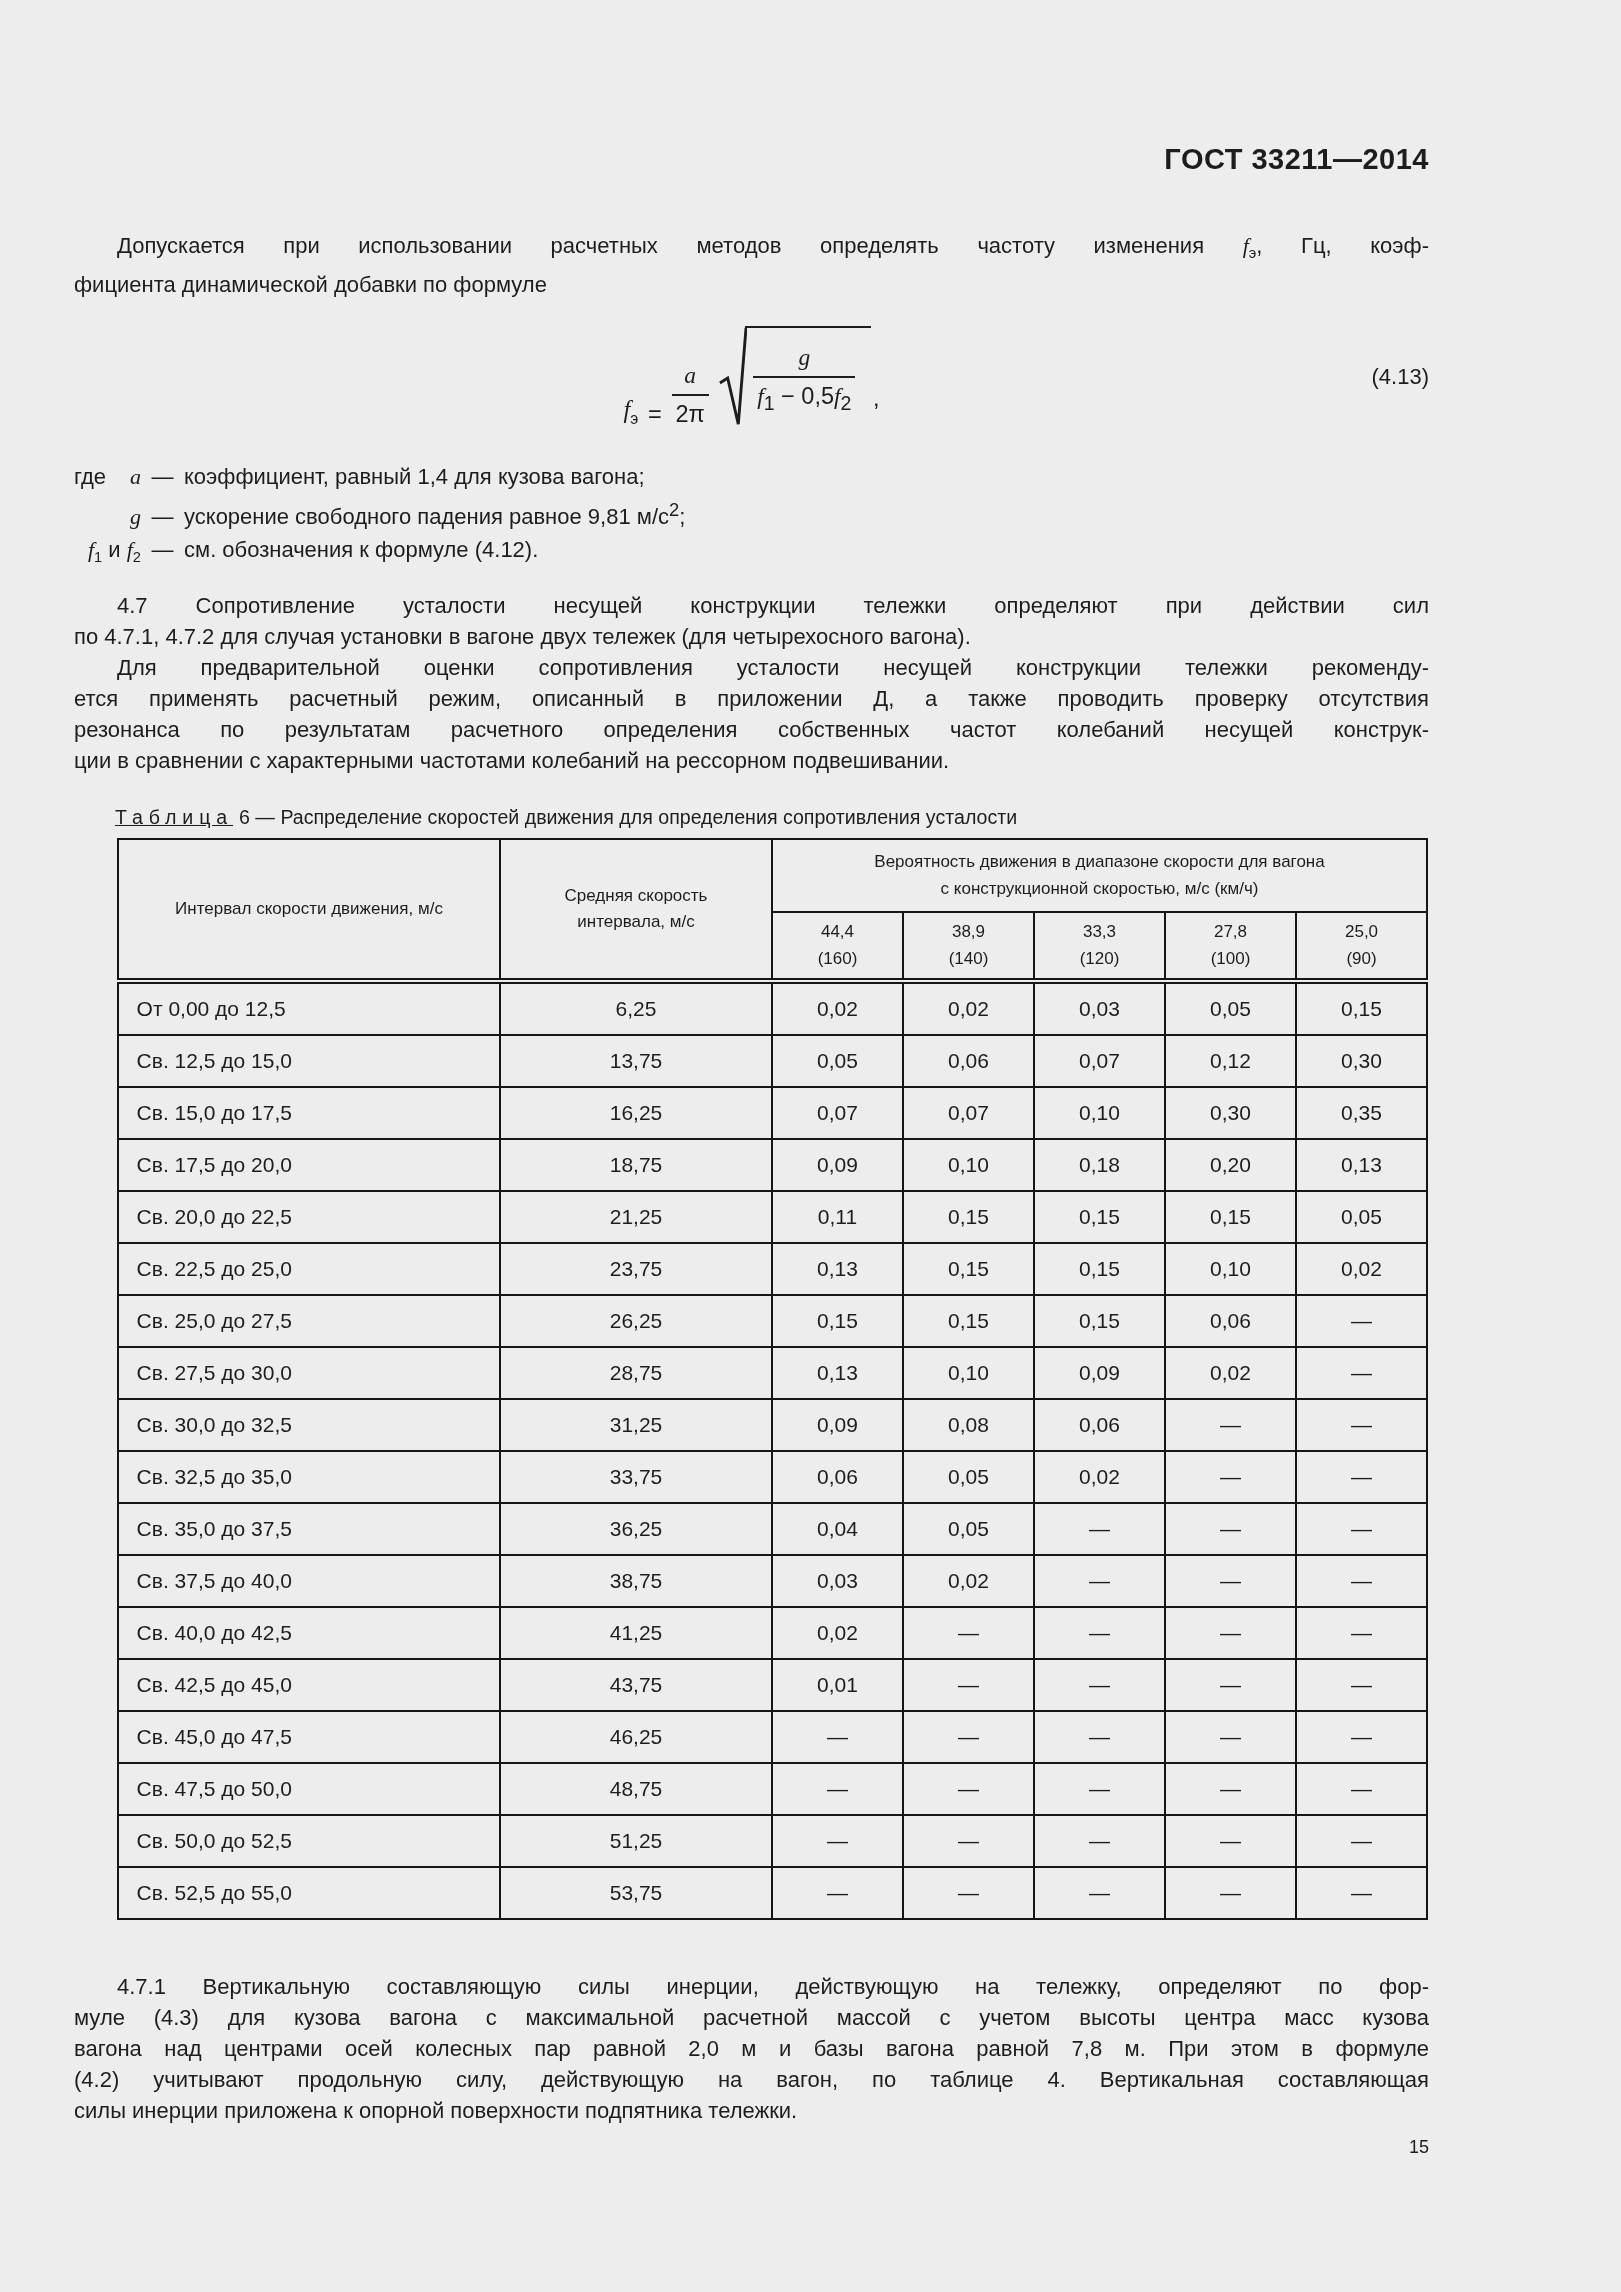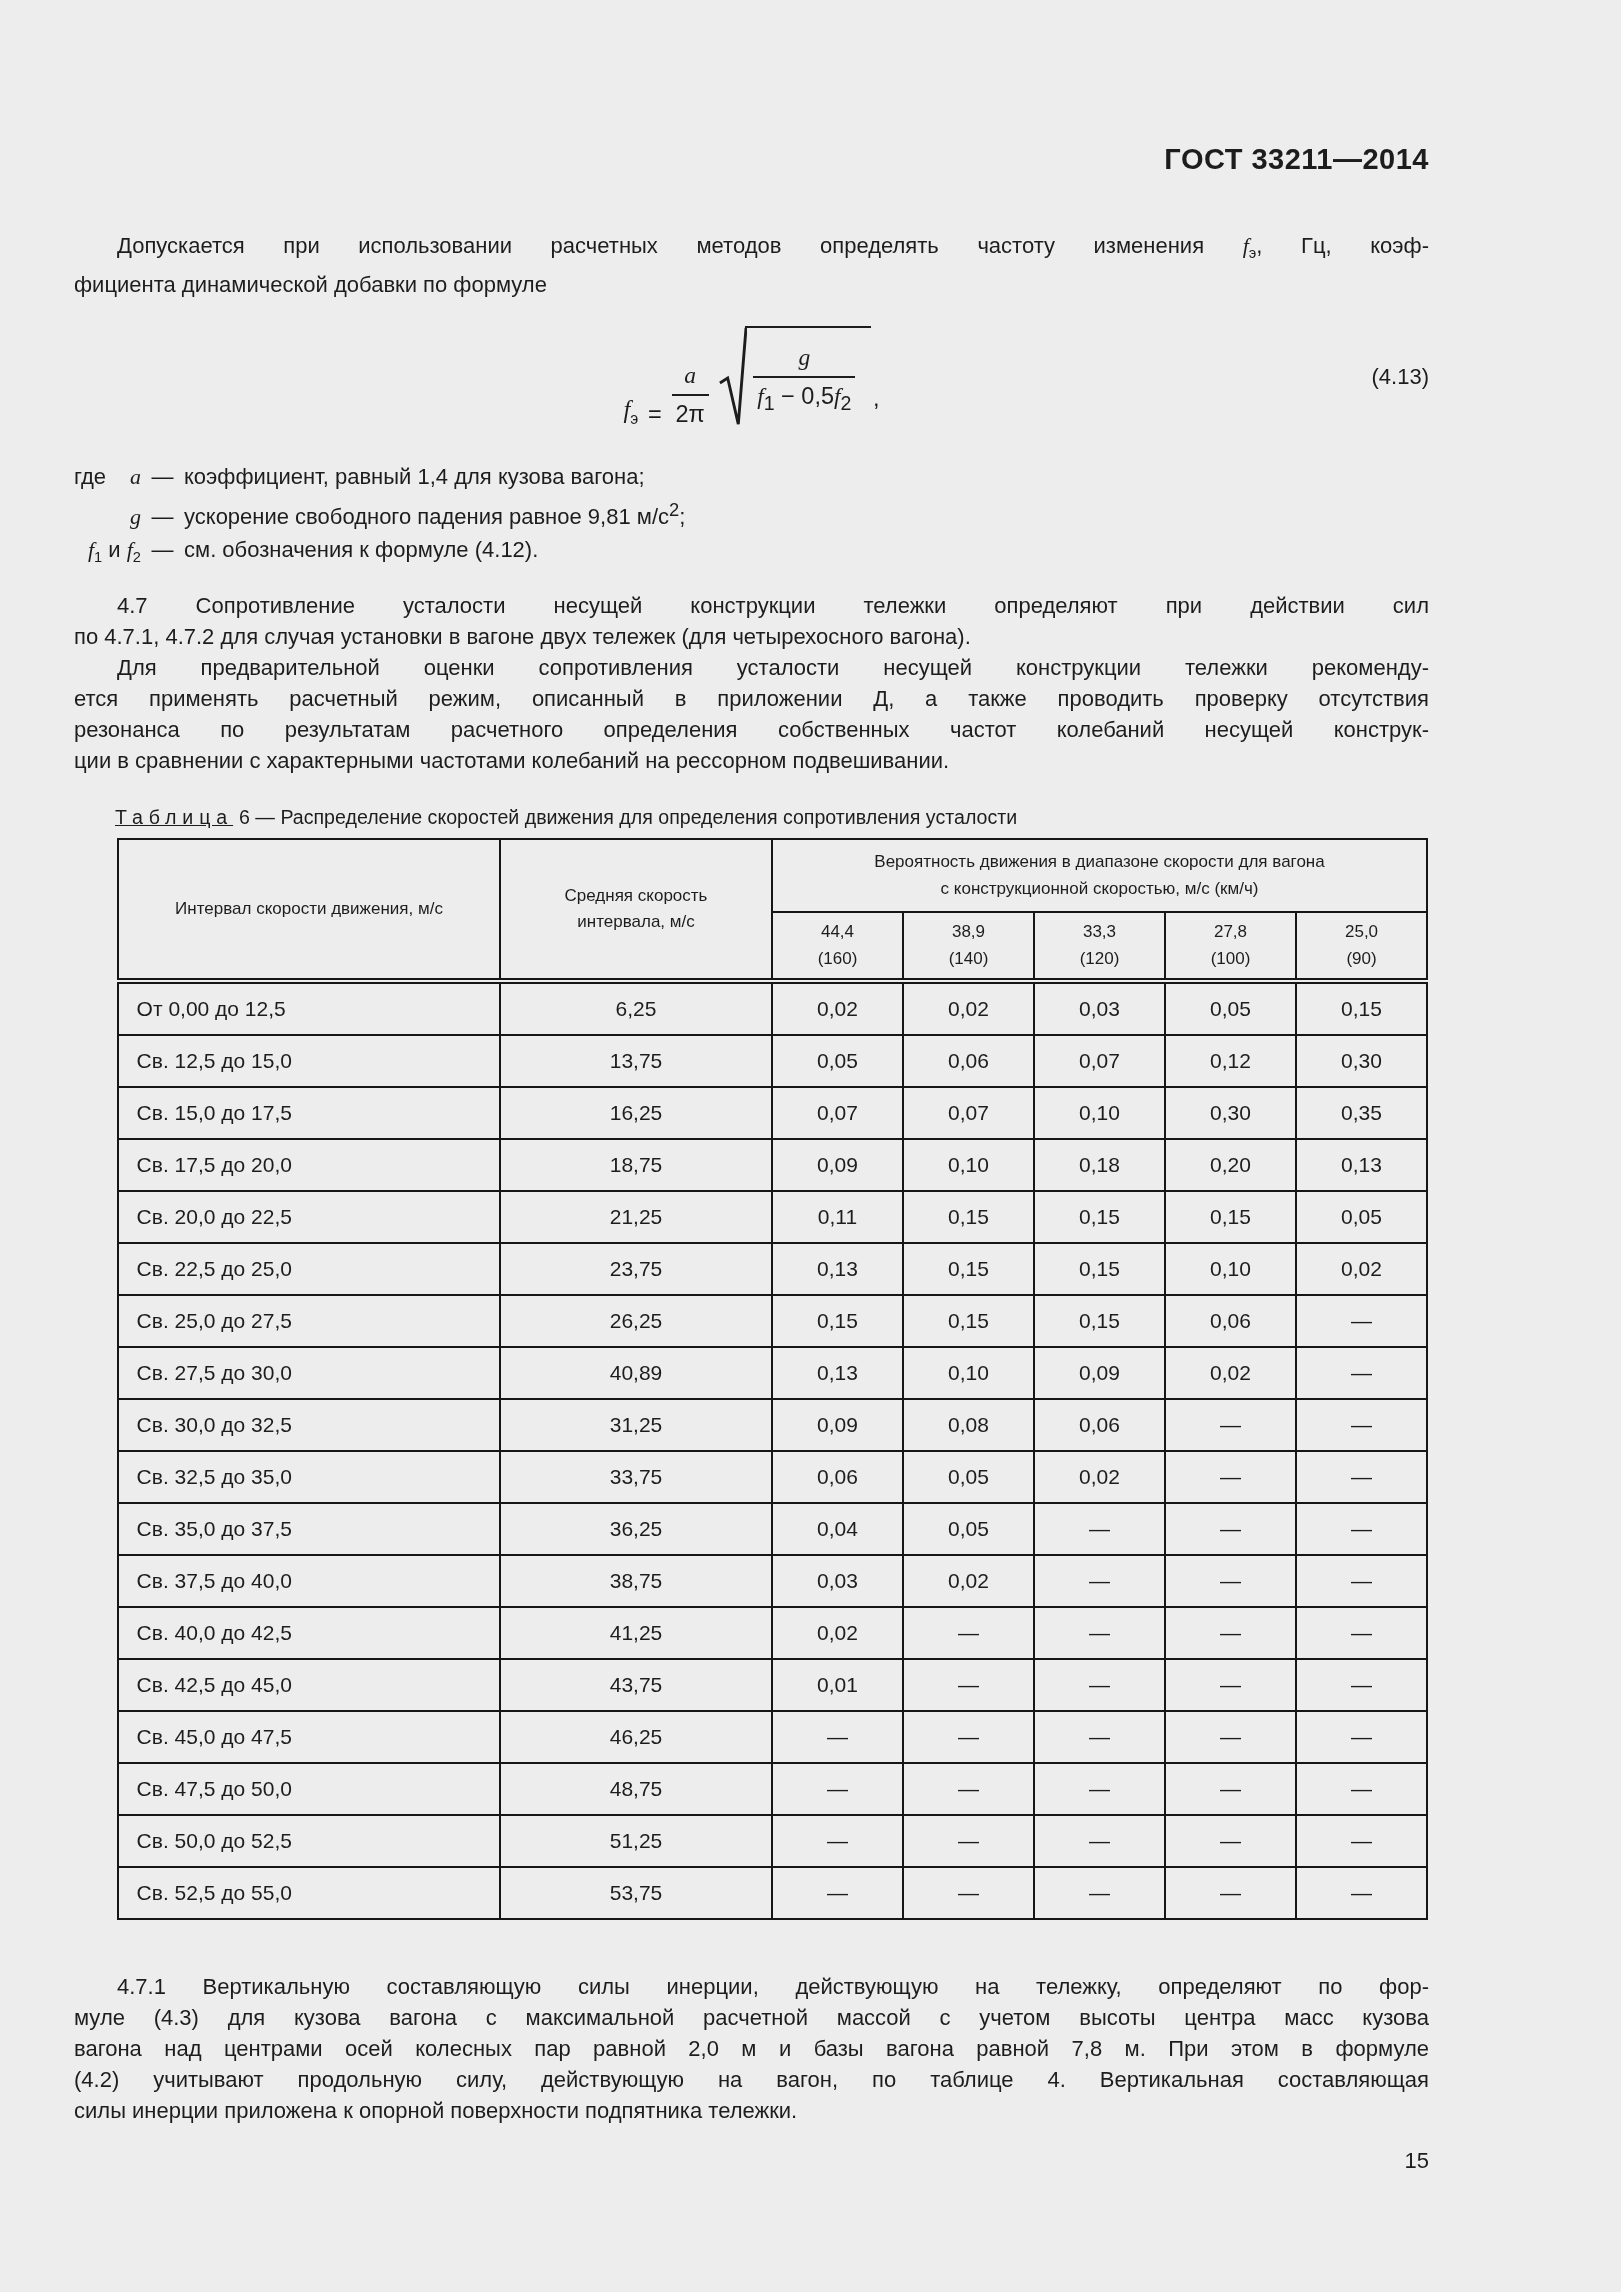--- a/index.html
+++ b/index.html
@@ -109,23 +109,23 @@
     height:48px;
     border-top:2.9px solid #161616;
     border-bottom:2.9px solid #161616;
     font-size:21px;
     vertical-align:middle;
   }
   td.c-interval { text-align:left; padding-left:17.6px; }
   td.c-avg, td.c-p { text-align:center; }
 
   .page-number {
-    margin-top:22px;
+    margin-top:11px;
     text-align:right;
-    font-size:22px;
+    font-size:18px;
   }
 </style>
 </head>
 <body>
 
 <div class="page">
   <div class="content">
 
     <div class="doc-header">ГОСТ 33211—2014</div>
 
@@ -282,21 +282,21 @@
             <td class="c-interval">Св. 25,0 до 27,5</td>
             <td class="c-avg">26,25</td>
             <td class="c-p">0,15</td>
             <td class="c-p">0,15</td>
             <td class="c-p">0,15</td>
             <td class="c-p">0,06</td>
             <td class="c-p">—</td>
           </tr>
           <tr>
             <td class="c-interval">Св. 27,5 до 30,0</td>
-            <td class="c-avg">40,89</td>
+            <td class="c-avg">28,75</td>
             <td class="c-p">0,13</td>
             <td class="c-p">0,10</td>
             <td class="c-p">0,09</td>
             <td class="c-p">0,02</td>
             <td class="c-p">—</td>
           </tr>
           <tr>
             <td class="c-interval">Св. 30,0 до 32,5</td>
             <td class="c-avg">31,25</td>
             <td class="c-p">0,09</td>

